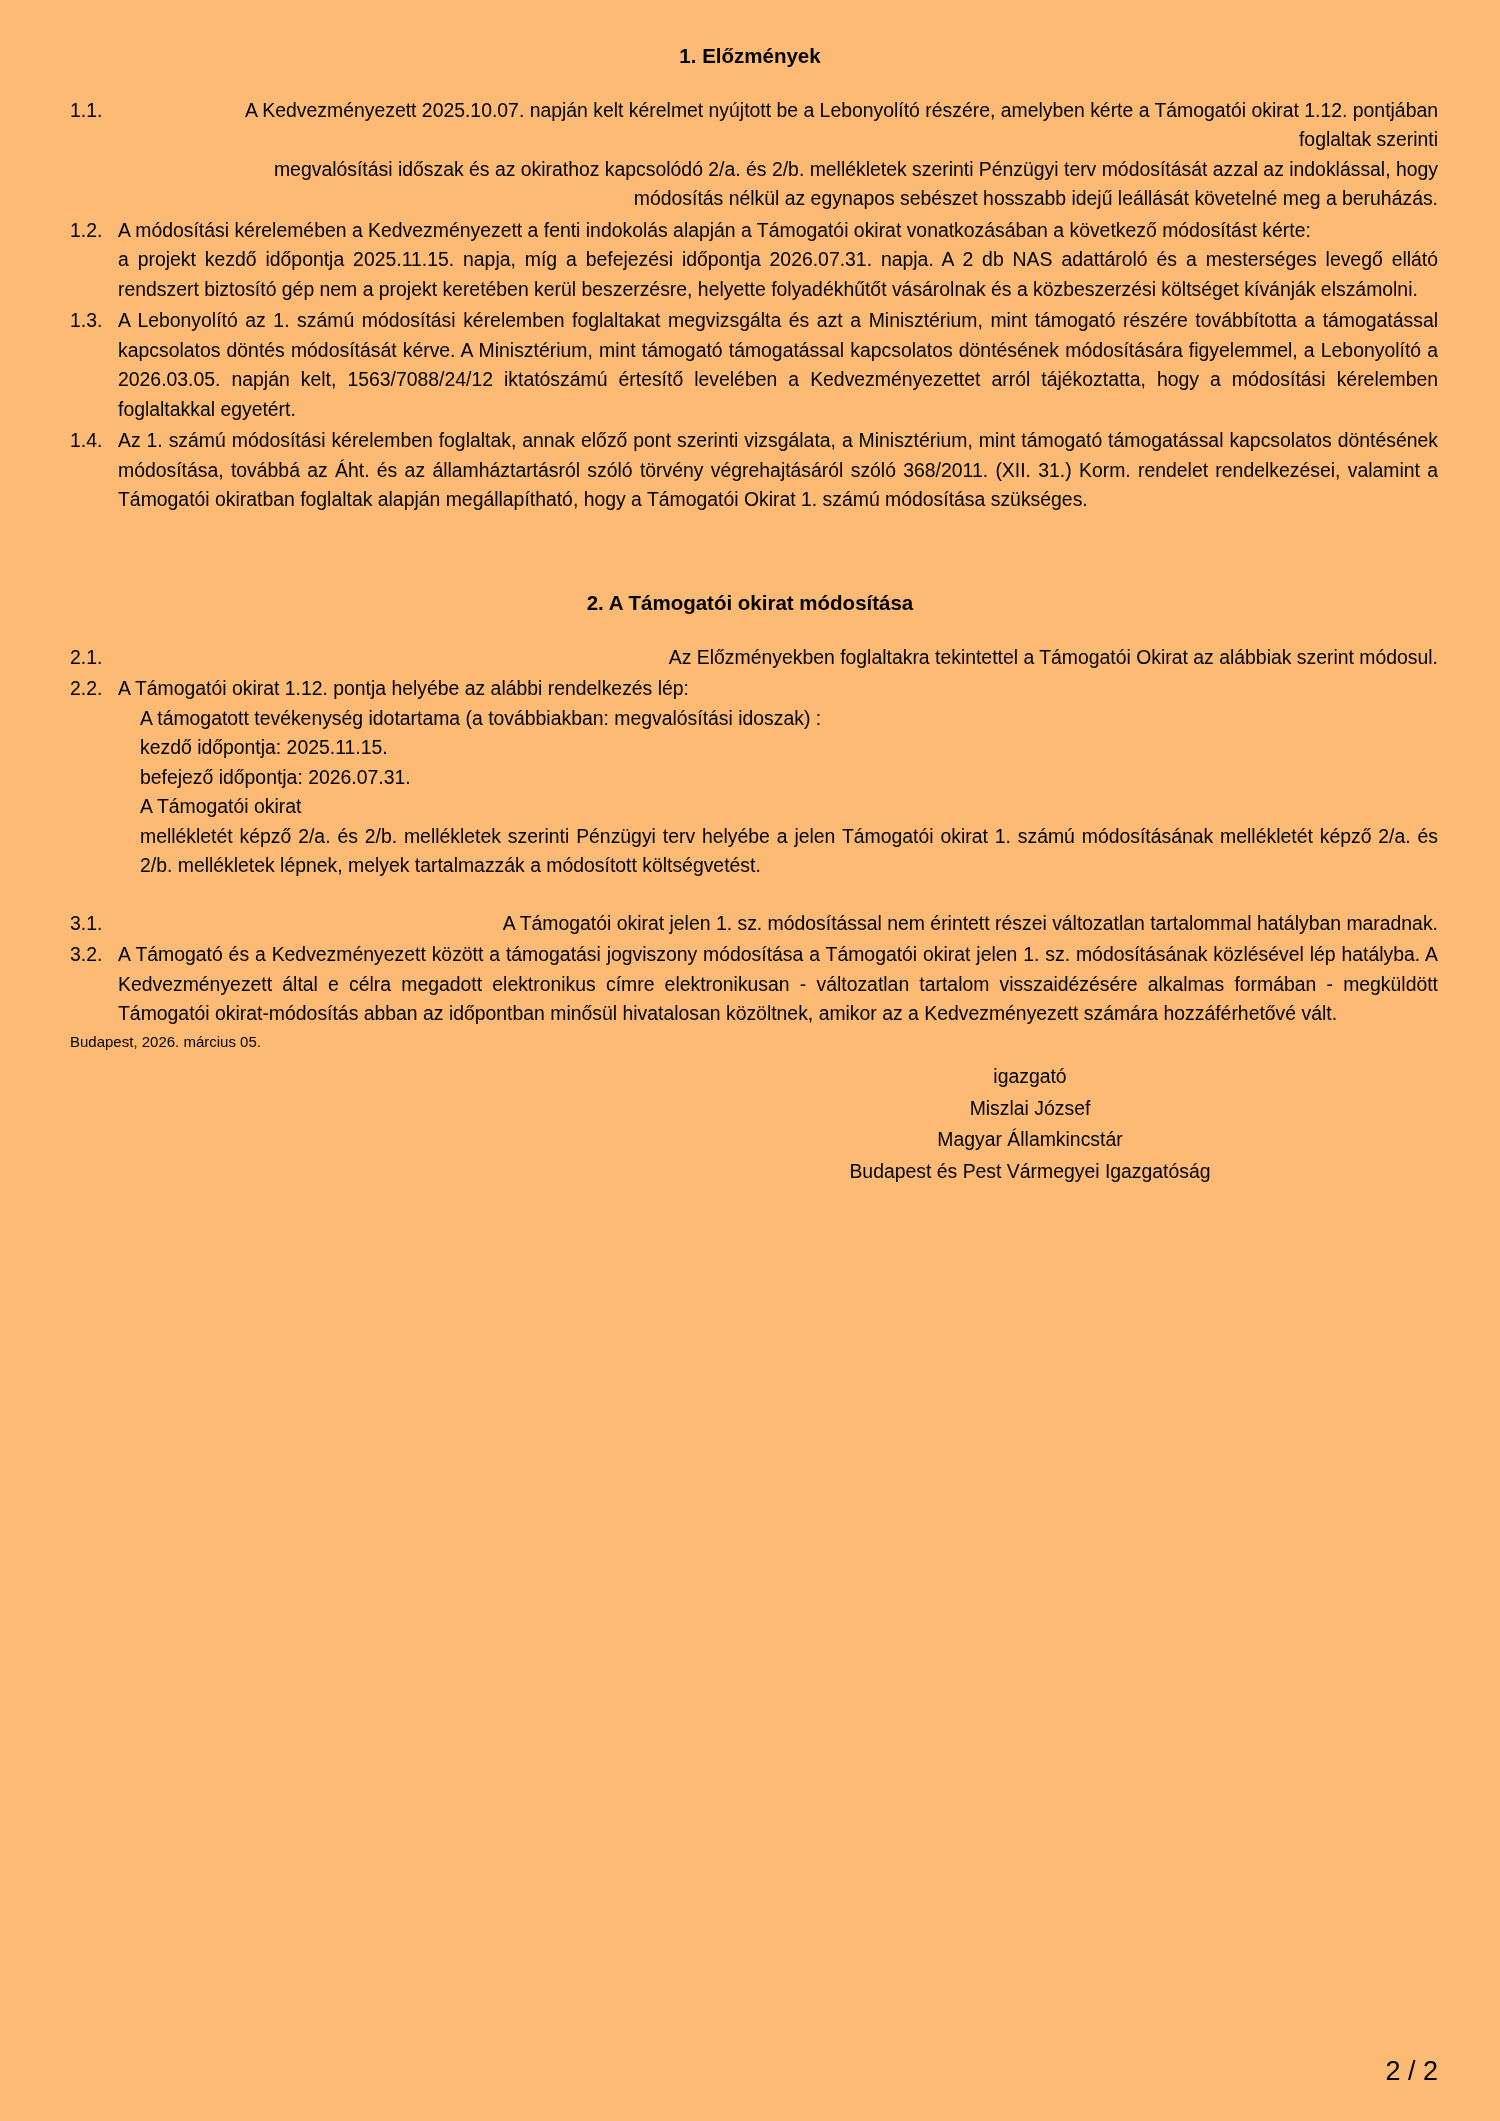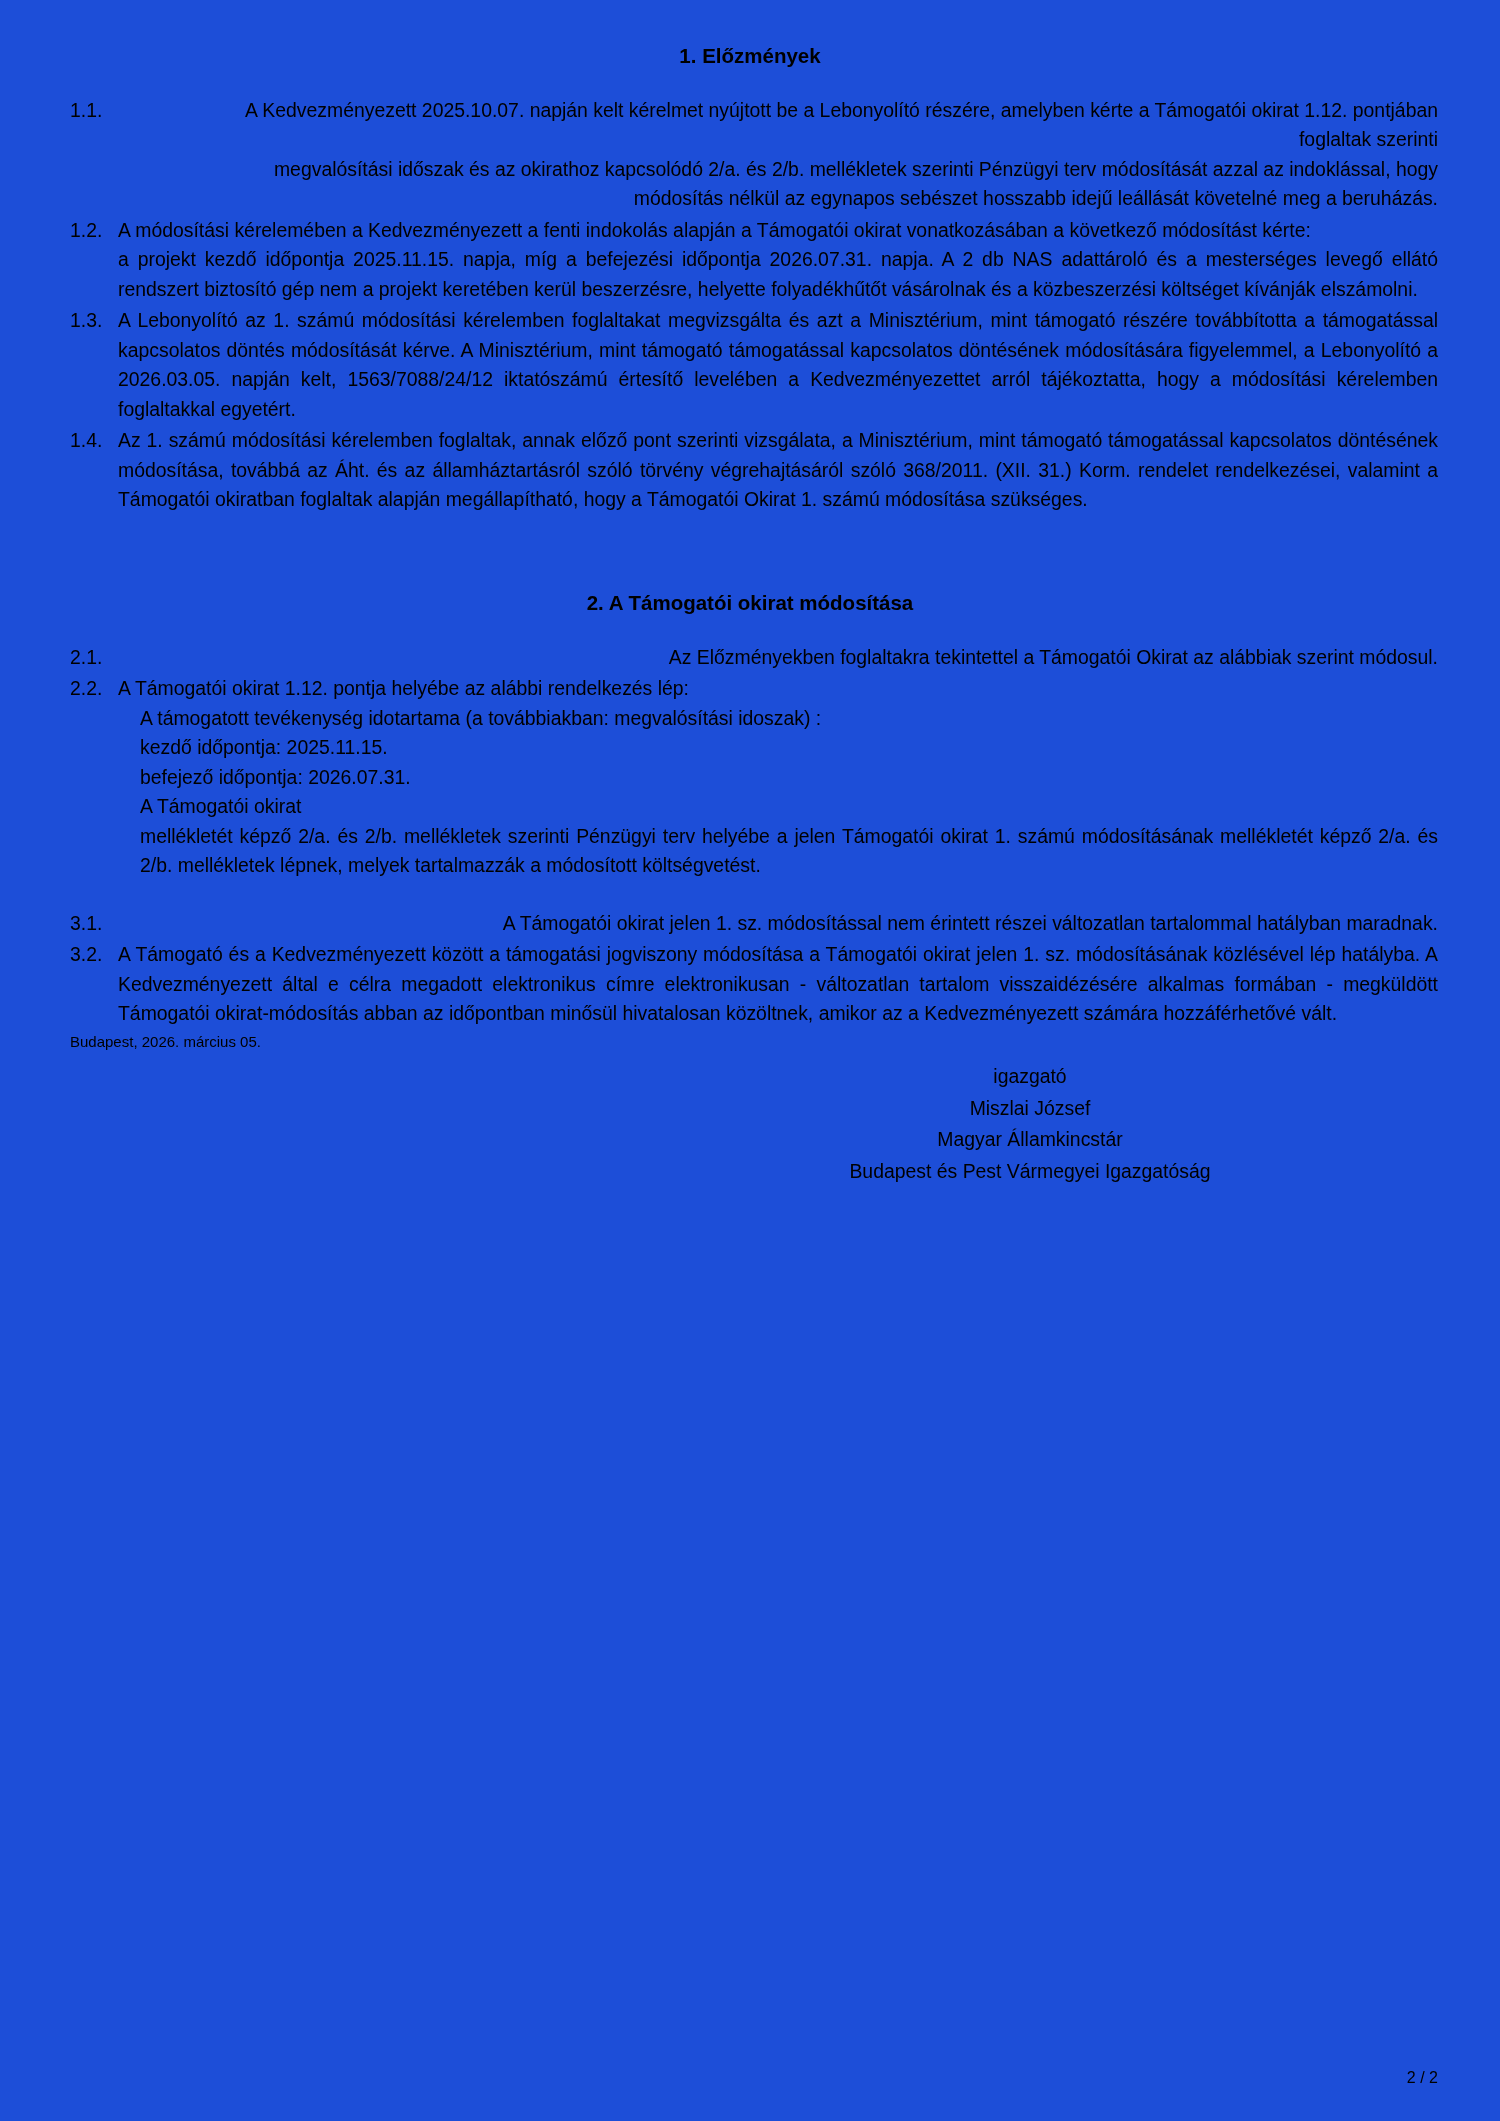--- a/index.html
+++ b/index.html
@@ -10,21 +10,21 @@
   body {
     font-family: "Liberation Sans", sans-serif;
     color: #000000;
   }
   .page {
     width: 1500px;
     min-height: 2121px;
     box-sizing: border-box;
     padding: 30px 62px 40px 62px;
     position: relative;
-    background: #1d4ed8;
+    background: #fdba74;
   }
   .section-title {
     text-align: center;
     font-size: 20.5px;
     font-weight: bold;
     margin: 0;
     padding: 0;
   }
   .sec1-title { margin-top: 14px; }
   .sec2-title { margin-top: 76px; }
@@ -68,21 +68,21 @@
     margin-top: 8px;
     text-align: center;
     font-size: 19.4px;
     line-height: 1.62;
     padding-left: 560px;
   }
   .footer-page {
     position: absolute;
     right: 62px;
     bottom: 34px;
-    font-size: 16px;
+    font-size: 27px;
   }
 </style>
 </head>
 <body>
 
 <div class="page">
 
   <h2 class="section-title sec1-title">1. Előzmények</h2>
 
   <div class="block">

